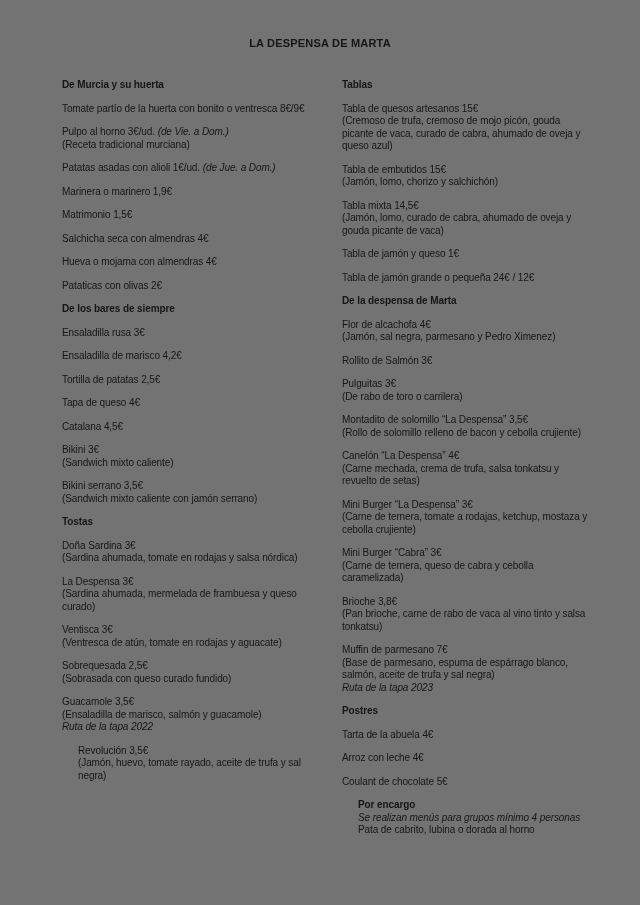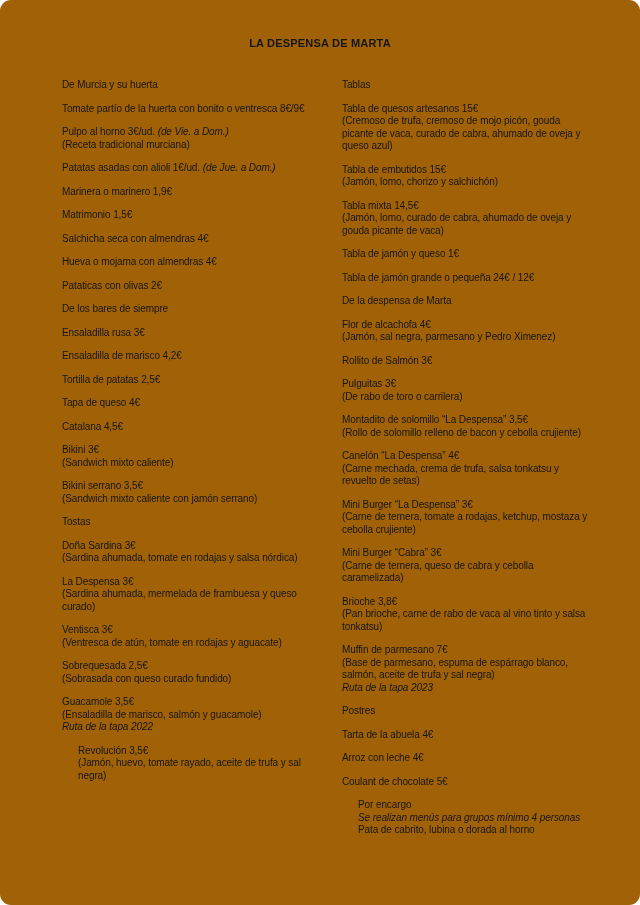--- a/index.html
+++ b/index.html
@@ -11,23 +11,22 @@
     width: 640px;
     height: 905px;
     font-family: "Liberation Sans", sans-serif;
     color: #161616;
     -webkit-font-smoothing: antialiased;
   }
   .page {
     position: relative;
     width: 640px;
     height: 905px;
-    background: #a16207;
+    background: #737373;
     overflow: hidden;
-    border-radius: 11px;
   }
   .title {
     position: absolute;
     top: 37px;
     left: 0;
     width: 640px;
     text-align: center;
     font-size: 11px;
     font-weight: bold;
     letter-spacing: 0.2px;
@@ -38,21 +37,21 @@
     top: 79px;
     font-size: 10px;
     line-height: 12.5px;
     letter-spacing: -0.1px;
   }
   .col-left  { left: 62px;  width: 270px; }
   .col-right { left: 342px; width: 300px; }
   .block { margin-bottom: 11px; }
   .block:last-child { margin-bottom: 0; margin-left: 16px; }
   .line { white-space: nowrap; }
-  .seg-bold { font-weight: normal; }
+  .seg-bold { font-weight: bold; }
   .seg-italic { font-style: italic; text-align: right; }
 </style>
 </head>
 <body>
 
 <div class="page">
   <div class="title">LA DESPENSA DE MARTA</div>
 
   <div class="col col-left">
       <div class="block">

